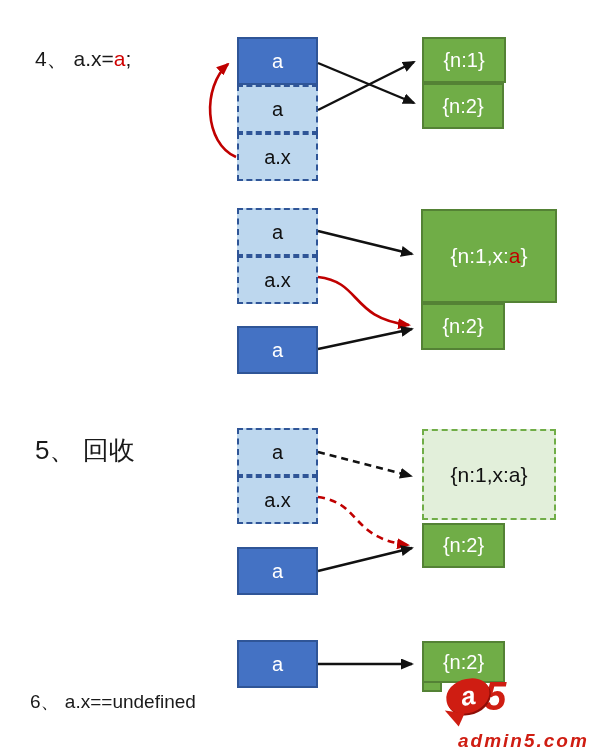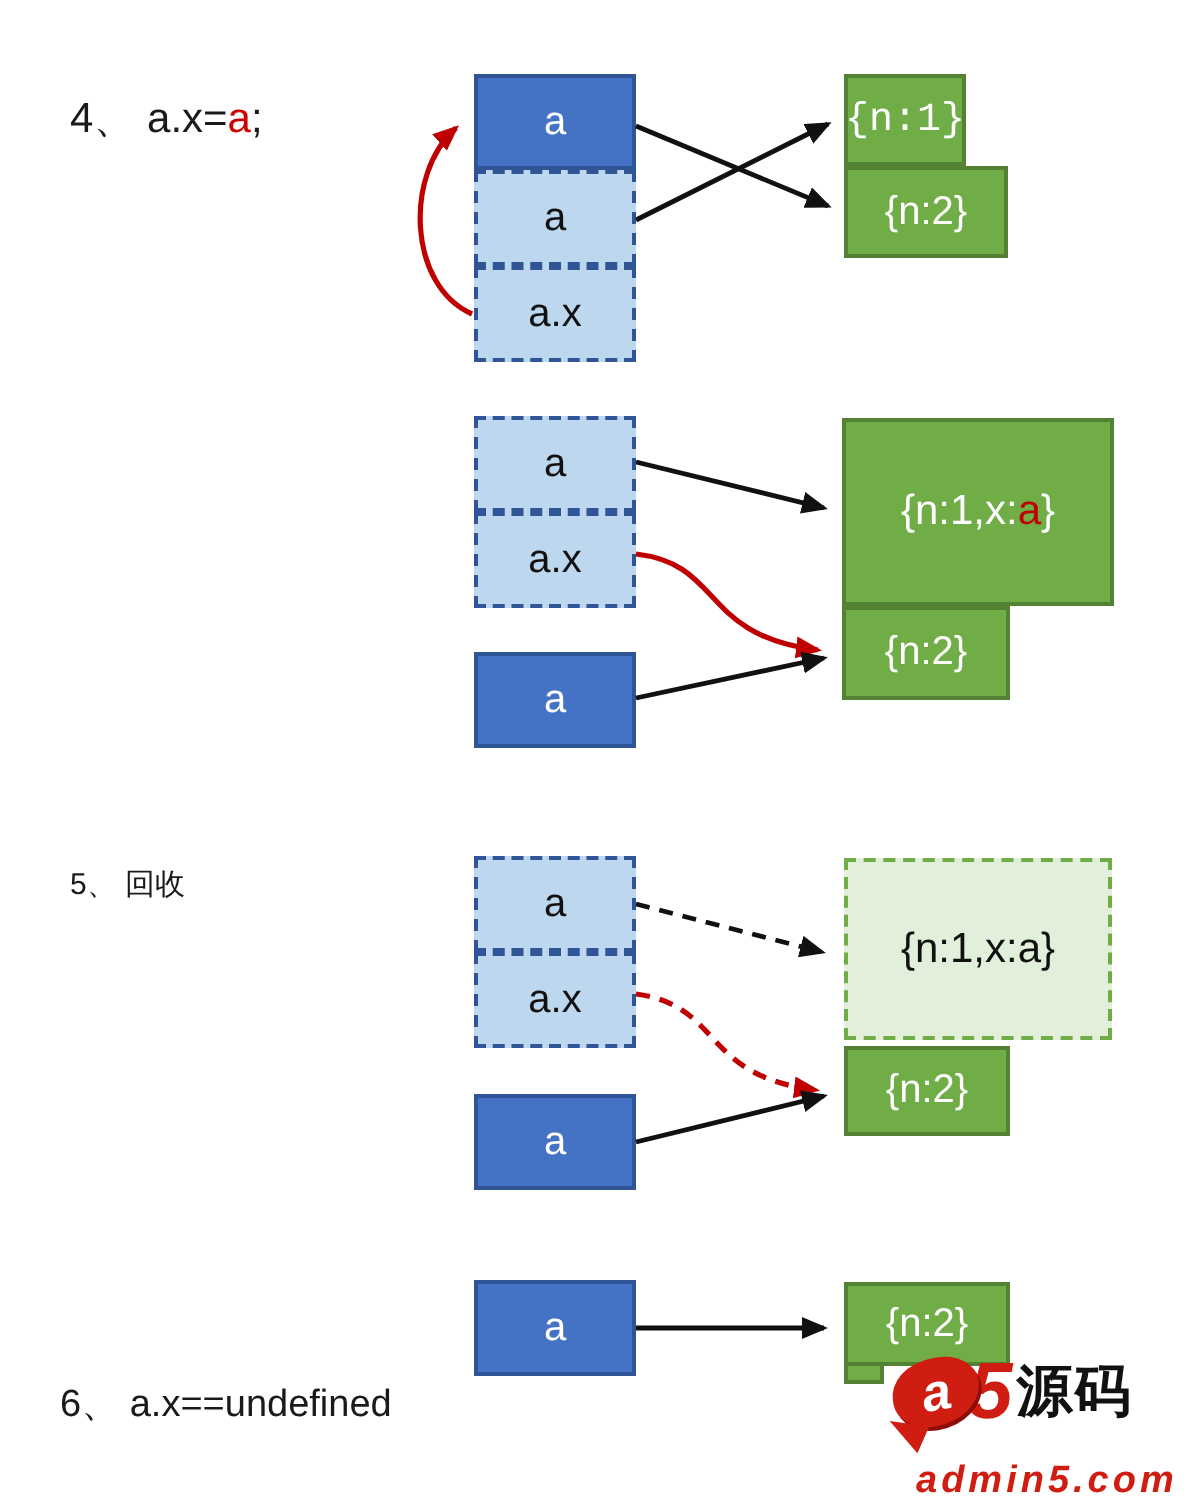--- a/index.html
+++ b/index.html
@@ -41,21 +41,21 @@
   <div class="box frame-a" style="left:237px;top:37px;width:81px;height:48px;">
       <span>a</span>
     </div>
   <div class="box var-box" style="left:237px;top:85px;width:81px;height:48px;">
       <span>a</span>
     </div>
   <div class="box var-box" style="left:237px;top:133px;width:81px;height:48px;">
       <span>a.x</span>
     </div>
 
-  <div class="box heap" style="left:422px;top:37px;width:61px;height:46px;font-family:Liberation Mono, monospace;">
+  <div class="box heap" style="left:422px;top:37px;width:84px;height:46px;">
       <span>{n:1}</span>
     </div>
   <div class="box heap" style="left:422px;top:83px;width:82px;height:46px;">
       <span>{n:2}</span>
     </div>
 
   <div class="box var-box" style="left:237px;top:208px;width:81px;height:48px;">
       <span>a</span>
     </div>
   <div class="box var-box" style="left:237px;top:256px;width:81px;height:48px;">
@@ -65,21 +65,21 @@
       <span>a</span>
     </div>
 
   <div class="box heap-big" style="left:421px;top:209px;width:136px;height:94px;">
       <span><span>{n:1,x:</span><span class="red">a</span><span>}</span></span>
     </div>
   <div class="box heap" style="left:421px;top:303px;width:84px;height:47px;">
       <span>{n:2}</span>
     </div>
 
-  <div class="lbl" style="left:35px;top:433px;font-size:15px;"><span>5、 回收</span></div>
+  <div class="lbl" style="left:35px;top:433px;font-size:26px;"><span>5、 回收</span></div>
 
   <div class="box var-box" style="left:237px;top:428px;width:81px;height:48px;">
       <span>a</span>
     </div>
   <div class="box var-box" style="left:237px;top:476px;width:81px;height:48px;">
       <span>a.x</span>
     </div>
   <div class="box frame-a" style="left:237px;top:547px;width:81px;height:48px;">
       <span>a</span>
     </div>
@@ -126,18 +126,17 @@
     <line x1="318" y1="664" x2="412" y2="664" stroke="#111111" stroke-width="2.4" marker-end="url(#ahb)"></line>
   </svg>
 
   <div class="wm">
     <div class="wm-row">
       <div class="wm-blob">
           <span>a</span>
           <div class="wm-swoosh"></div>
         </div>
       <div class="wm-five">5</div>
-      <div class="wm-name">源码</div>
     </div>
     <div class="wm-domain">admin5.com</div>
   </div>
 
 </div>
 
 </body></html>

